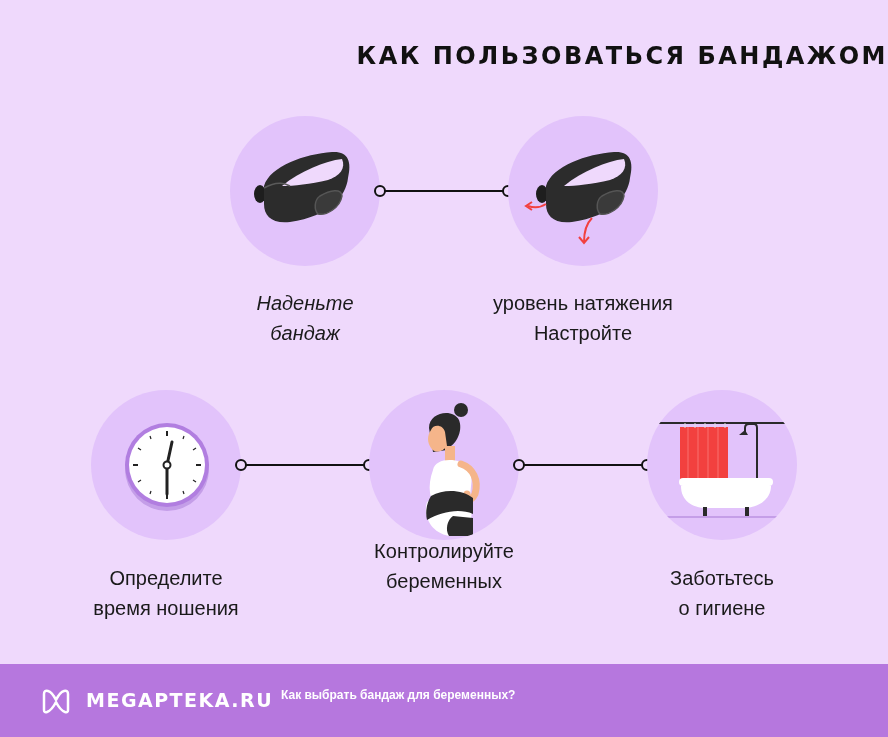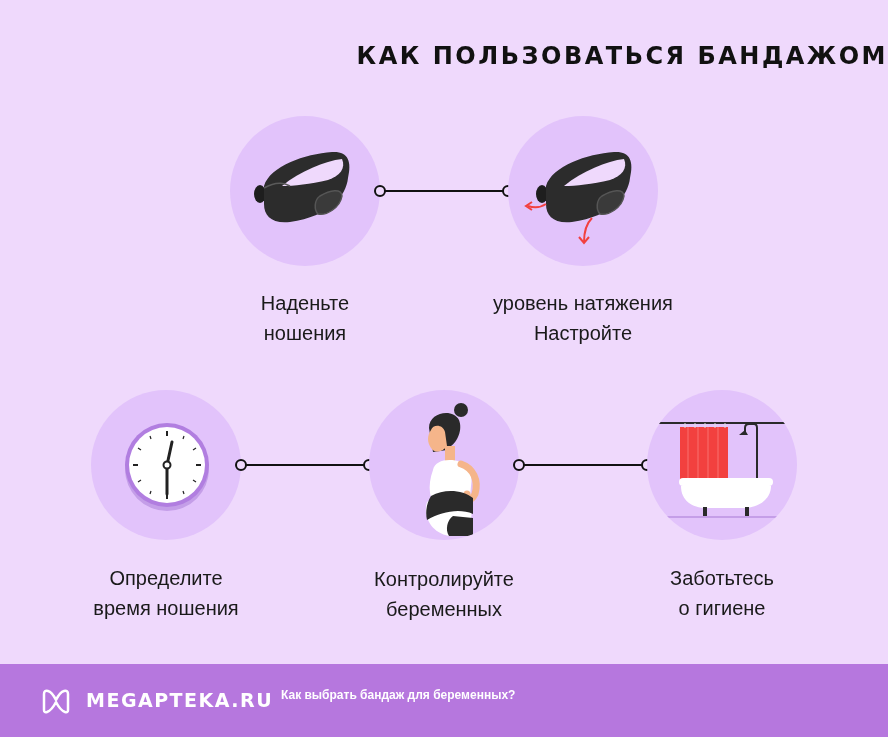--- a/index.html
+++ b/index.html
@@ -41,23 +41,23 @@
     <ellipse cx="34" cy="78" rx="6" ry="9" fill="#1e1e1e"></ellipse>
     <path d="M38 70 C44 50,79 38,106 36 C122 35,126 45,122 62 C120 80,104 100,64 106 C46 108,38 100,38 88 Z" fill="#2c2c2c"></path>
     <path d="M56 70 C74 55,99 45,116 43 C120 52,114 60,102 64 C84 68,68 70,56 70 Z" fill="#efd9fc"></path>
     <path d="M94 80 C104 74,116 72,116 80 C114 92,100 100,92 98 C88 94,88 84,94 80 Z" fill="#3a3a3a" stroke="#555" stroke-width="1.5"></path>
     <path d="M38 88 C32 92,26 92,20 90" stroke="#f2403f" stroke-width="2" fill="none"></path>
     <path d="M24 86 L18 90 L24 94" stroke="#f2403f" stroke-width="2" fill="none"></path>
     <path d="M84 102 C78 108,76 116,76 126" stroke="#f2403f" stroke-width="2" fill="none"></path>
     <path d="M71 121 L76 127 L81 121" stroke="#f2403f" stroke-width="2" fill="none"></path>
   </svg>
 </div>
-<div class="label" style="left:205px;top:288px;width:200px;">
+<div class="label" style="left:205px;top:288px;width:200px;font-style:italic;">
   <div>Наденьте</div>
-  <div>ношения</div>
+  <div>бандаж</div>
 </div>
 <div class="label" style="left:443px;top:288px;width:280px;">
   <div>уровень натяжения</div>
   <div>Настройте</div>
 </div>
 
 <div class="circle" style="left:91px;top:390px;">
   <svg width="150" height="150" viewBox="0 0 150 150">
     <circle cx="76" cy="79" r="42" fill="#c49ee8"></circle>
     <circle cx="76" cy="75" r="42" fill="#b17ee0"></circle>
@@ -132,21 +132,21 @@
     <rect x="56" y="117" width="4" height="10" fill="#2a2a2a"></rect>
     <rect x="98" y="117" width="4" height="10" fill="#2a2a2a"></rect>
     <rect x="18" y="126" width="114" height="2" fill="#c59ee8"></rect>
   </svg>
 </div>
 
 <div class="label" style="left:46px;top:563px;width:240px;">
   <div>Определите</div>
   <div>время ношения</div>
 </div>
-<div class="label" style="left:324px;top:564px;width:240px;">
+<div class="label" style="left:324px;top:536px;width:240px;">
   <div>Контролируйте</div>
   <div>беременных</div>
 </div>
 <div class="label" style="left:602px;top:563px;width:240px;">
   <div>Заботьтесь</div>
   <div>о гигиене</div>
 </div>
 
 <div class="footer">
   <svg class="logo-icon" width="32" height="26" viewBox="0 0 32 26">

